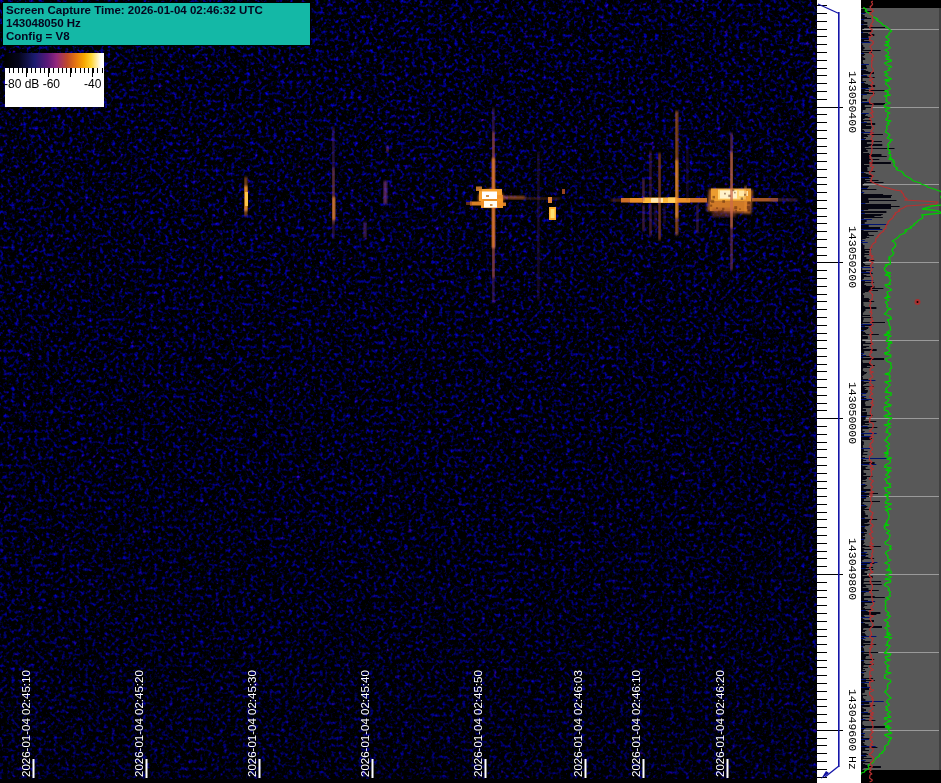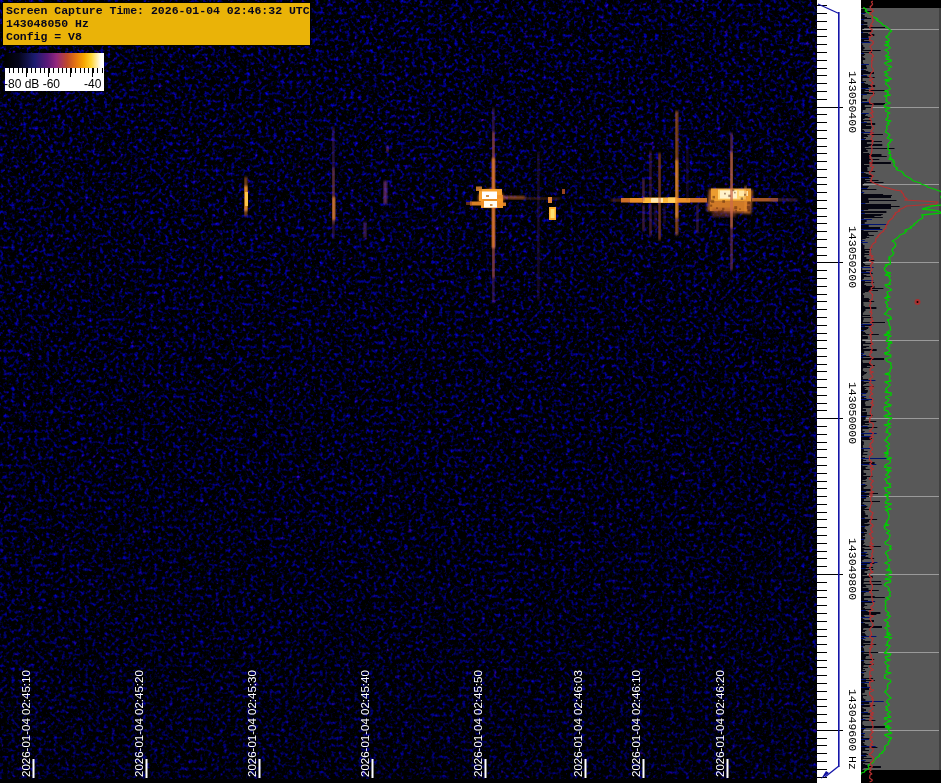--- a/index.html
+++ b/index.html
@@ -262,24 +262,24 @@
       <rect x="0" y="574" width="80" height="1" fill="#9a9a9a"></rect>
       <rect x="0" y="652" width="80" height="1" fill="#9a9a9a"></rect>
       <rect x="0" y="730" width="80" height="1" fill="#9a9a9a"></rect>
       <rect x="78" y="8" width="2" height="762" fill="#404040"></rect>
       <path d="M0 9h4.2v2H0ZM0 11h10.9v1H0ZM0 12h4.8v1H0ZM0 14h1.7v1H0ZM0 15h3.7v2H0ZM0 17h6.0v1H0ZM0 18h10.1v1H0ZM0 20h2.6v1H0ZM0 21h3.2v1H0ZM0 22h6.3v2H0ZM0 25h6.5v2H0ZM0 27h24.0v1H0ZM0 28h3.1v1H0ZM0 29h1.4v1H0ZM0 30h10.6v2H0ZM0 33h7.0v1H0ZM0 34h13.3v2H0ZM0 36h7.4v2H0ZM0 39h8.7v1H0ZM0 40h3.1v1H0ZM0 41h8.3v1H0ZM0 43h1.3v2H0ZM0 45h2.2v1H0ZM0 46h2.3v1H0ZM0 47h3.6v2H0ZM0 49h2.4v1H0ZM0 50h19.6v1H0ZM0 51h1.3v1H0ZM0 52h10.8v1H0ZM0 54h4.1v1H0ZM0 55h3.2v1H0ZM0 56h1.6v1H0ZM0 57h2.6v1H0ZM0 58h4.2v2H0ZM0 60h1.9v2H0ZM0 62h2.0v1H0ZM0 63h2.6v1H0ZM0 65h5.2v2H0ZM0 67h5.8v2H0ZM0 70h4.8v1H0ZM0 71h7.3v1H0ZM0 72h13.0v2H0ZM0 74h2.2v1H0ZM0 76h6.5v1H0ZM0 77h13.7v1H0ZM0 78h1.6v2H0ZM0 80h1.5v1H0ZM0 81h5.0v1H0ZM0 83h4.2v1H0ZM0 84h7.1v1H0ZM0 85h14.1v2H0ZM0 87h7.2v1H0ZM0 89h4.5v1H0ZM0 90h24.0v1H0ZM0 91h3.5v1H0ZM0 92h7.9v1H0ZM0 93h13.5v1H0ZM0 95h1.6v2H0ZM0 97h1.4v2H0ZM0 99h6.1v2H0ZM0 101h1.3v1H0ZM0 103h24.0v2H0ZM0 105h3.7v2H0ZM0 107h10.3v1H0ZM0 108h4.8v1H0ZM0 109h4.5v1H0ZM0 110h1.8v2H0ZM0 112h1.3v1H0ZM0 114h4.9v1H0ZM0 115h4.1v1H0ZM0 116h6.7v1H0ZM0 117h9.3v1H0ZM0 118h3.6v1H0ZM0 119h1.9v1H0ZM0 120h10.6v1H0ZM0 121h2.8v1H0ZM0 123h14.2v2H0ZM0 125h4.9v1H0ZM0 126h10.4v2H0ZM0 128h10.0v1H0ZM0 129h1.4v1H0ZM0 130h3.0v1H0ZM0 131h3.8v1H0ZM0 133h2.6v1H0ZM0 134h21.9v1H0ZM0 135h6.2v1H0ZM0 136h7.0v1H0ZM0 137h2.7v1H0ZM0 138h5.0v1H0ZM0 140h11.6v1H0ZM0 141h20.9v1H0ZM0 142h5.9v2H0ZM0 144h21.3v2H0ZM0 146h7.6v1H0ZM0 147h3.8v1H0ZM0 148h33.5v1H0ZM0 149h5.1v1H0ZM0 150h6.7v2H0ZM0 152h2.2v1H0ZM0 153h8.1v1H0ZM0 154h20.5v2H0ZM0 156h25.8v1H0ZM0 157h8.5v1H0ZM0 158h8.6v1H0ZM0 159h18.3v1H0ZM0 160h8.3v1H0ZM0 161h8.1v1H0ZM0 162h29.9v2H0ZM0 164h3.0v1H0ZM0 165h8.2v2H0ZM0 167h6.1v1H0ZM0 168h6.5v2H0ZM0 170h6.4v1H0ZM0 171h14.1v1H0ZM0 173h4.7v1H0ZM0 174h7.5v1H0ZM0 175h12.1v2H0ZM0 178h9.7v1H0ZM0 179h4.0v1H0ZM0 180h17.5v1H0ZM0 181h5.4v1H0ZM0 182h22.5v1H0ZM0 183h3.0v1H0ZM0 184h1.7v2H0ZM0 186h7.8v1H0ZM0 187h6.9v1H0ZM0 189h15.4v1H0ZM0 190h1.3v2H0ZM0 193h2.3v1H0ZM0 194h22.1v1H0ZM0 195h30.9v1H0ZM0 196h30.0v1H0ZM0 197h30.0v1H0ZM0 198h7.3v2H0ZM0 200h35.5v1H0ZM0 201h8.0v2H0ZM0 204h30.0v1H0ZM0 205h30.0v1H0ZM0 206h38.6v1H0ZM0 207h30.0v2H0ZM0 209h7.2v1H0ZM0 211h25.4v2H0ZM0 214h21.8v1H0ZM0 215h20.2v1H0ZM0 216h13.4v1H0ZM0 217h21.8v1H0ZM0 218h2.8v1H0ZM0 220h5.6v2H0ZM0 222h3.7v2H0ZM0 225h7.7v2H0ZM0 227h19.1v2H0ZM0 230h2.6v1H0ZM0 231h16.8v1H0ZM0 232h7.2v2H0ZM0 234h8.0v1H0ZM0 235h12.8v1H0ZM0 236h5.9v1H0ZM0 237h8.2v1H0ZM0 238h4.7v1H0ZM0 239h1.4v1H0ZM0 241h1.3v1H0ZM0 243h1.6v1H0ZM0 244h2.1v1H0ZM0 245h3.5v2H0ZM0 247h3.3v2H0ZM0 249h10.3v1H0ZM0 250h4.2v1H0ZM0 251h8.1v2H0ZM0 253h3.5v1H0ZM0 254h8.3v1H0ZM0 255h3.5v1H0ZM0 256h3.2v1H0ZM0 257h5.4v2H0ZM0 259h8.7v1H0ZM0 260h13.3v1H0ZM0 261h4.6v1H0ZM0 262h2.0v1H0ZM0 263h3.2v1H0ZM0 264h4.1v1H0ZM0 265h9.3v1H0ZM0 266h2.5v1H0ZM0 268h1.3v2H0ZM0 270h9.2v1H0ZM0 271h5.1v1H0ZM0 273h11.8v1H0ZM0 274h2.5v1H0ZM0 275h5.4v1H0ZM0 276h9.4v1H0ZM0 277h3.0v1H0ZM0 278h2.8v1H0ZM0 279h1.6v1H0ZM0 281h3.9v1H0ZM0 282h13.1v1H0ZM0 283h3.7v1H0ZM0 284h3.2v1H0ZM0 285h5.1v1H0ZM0 286h13.5v2H0ZM0 288h22.4v1H0ZM0 289h9.4v1H0ZM0 290h17.0v1H0ZM0 291h7.4v1H0ZM0 292h3.9v1H0ZM0 293h2.1v2H0ZM0 295h3.1v2H0ZM0 297h2.9v1H0ZM0 298h7.8v1H0ZM0 299h8.7v1H0ZM0 300h8.2v1H0ZM0 301h13.2v1H0ZM0 302h2.3v1H0ZM0 303h2.5v2H0ZM0 305h2.5v1H0ZM0 306h3.8v1H0ZM0 307h15.4v2H0ZM0 309h4.5v2H0ZM0 311h3.3v1H0ZM0 312h2.4v1H0ZM0 313h1.9v2H0ZM0 315h9.1v1H0ZM0 316h1.5v1H0ZM0 317h11.6v1H0ZM0 318h2.6v2H0ZM0 320h2.1v1H0ZM0 321h2.0v1H0ZM0 322h24.0v1H0ZM0 323h1.5v1H0ZM0 325h10.6v1H0ZM0 327h7.5v1H0ZM0 328h7.1v1H0ZM0 329h5.6v1H0ZM0 331h2.3v1H0ZM0 332h4.1v1H0ZM0 333h4.9v1H0ZM0 334h17.8v1H0ZM0 335h1.6v1H0ZM0 336h6.7v1H0ZM0 337h7.0v1H0ZM0 338h6.8v1H0ZM0 339h1.3v2H0ZM0 341h4.4v1H0ZM0 342h4.3v1H0ZM0 343h10.5v1H0ZM0 344h2.0v2H0ZM0 346h8.1v1H0ZM0 347h5.3v1H0ZM0 348h2.3v1H0ZM0 349h15.7v2H0ZM0 351h3.2v2H0ZM0 354h1.7v1H0ZM0 356h10.3v1H0ZM0 358h23.1v2H0ZM0 360h1.6v2H0ZM0 362h1.9v1H0ZM0 363h9.8v2H0ZM0 365h13.9v1H0ZM0 366h5.9v1H0ZM0 367h9.0v1H0ZM0 368h2.2v1H0ZM0 369h1.8v2H0ZM0 371h3.2v1H0ZM0 372h5.9v1H0ZM0 373h5.1v1H0ZM0 374h3.4v1H0ZM0 375h2.3v1H0ZM0 376h1.3v1H0ZM0 377h1.9v2H0ZM0 379h7.2v1H0ZM0 381h2.7v1H0ZM0 382h7.7v1H0ZM0 383h5.1v1H0ZM0 384h2.7v1H0ZM0 385h1.9v1H0ZM0 386h12.6v1H0ZM0 387h3.5v1H0ZM0 388h5.2v1H0ZM0 389h3.8v1H0ZM0 390h6.8v2H0ZM0 392h6.3v1H0ZM0 394h1.4v2H0ZM0 397h3.2v1H0ZM0 398h5.4v1H0ZM0 400h7.6v1H0ZM0 401h4.6v1H0ZM0 402h3.9v2H0ZM0 404h4.5v2H0ZM0 406h10.9v2H0ZM0 408h1.8v1H0ZM0 409h4.9v2H0ZM0 411h1.3v1H0ZM0 412h6.0v2H0ZM0 414h5.8v1H0ZM0 415h11.7v1H0ZM0 417h4.7v2H0ZM0 419h4.4v1H0ZM0 420h2.6v1H0ZM0 421h15.3v1H0ZM0 422h7.8v1H0ZM0 423h3.9v1H0ZM0 424h8.1v1H0ZM0 425h1.7v1H0ZM0 427h16.3v1H0ZM0 428h7.7v1H0ZM0 429h1.5v2H0ZM0 431h3.7v1H0ZM0 432h2.5v1H0ZM0 434h3.0v2H0ZM0 437h8.7v1H0ZM0 438h11.0v1H0ZM0 439h10.3v1H0ZM0 440h1.3v1H0ZM0 441h2.5v1H0ZM0 442h3.0v1H0ZM0 443h2.8v2H0ZM0 445h1.9v2H0ZM0 447h2.1v1H0ZM0 449h2.8v1H0ZM0 450h3.0v1H0ZM0 451h6.6v1H0ZM0 452h2.5v1H0ZM0 453h2.2v1H0ZM0 454h6.3v1H0ZM0 455h1.6v1H0ZM0 456h1.4v1H0ZM0 457h4.0v1H0ZM0 459h2.3v1H0ZM0 460h5.2v1H0ZM0 461h2.0v1H0ZM0 462h13.6v2H0ZM0 465h1.5v1H0ZM0 466h6.4v1H0ZM0 467h4.5v1H0ZM0 468h4.7v1H0ZM0 469h8.6v1H0ZM0 470h2.5v2H0ZM0 472h2.7v1H0ZM0 473h5.1v2H0ZM0 475h2.3v1H0ZM0 476h11.5v1H0ZM0 477h5.9v2H0ZM0 479h4.7v1H0ZM0 480h1.4v1H0ZM0 481h5.4v1H0ZM0 482h1.5v2H0ZM0 485h6.1v1H0ZM0 486h4.6v1H0ZM0 487h2.6v2H0ZM0 489h10.1v2H0ZM0 492h3.5v1H0ZM0 493h17.0v1H0ZM0 494h8.4v1H0ZM0 496h8.0v1H0ZM0 498h4.9v1H0ZM0 499h3.0v2H0ZM0 501h19.0v1H0ZM0 502h1.8v1H0ZM0 503h1.6v1H0ZM0 504h3.3v1H0ZM0 506h6.4v1H0ZM0 507h5.4v1H0ZM0 508h3.7v1H0ZM0 509h8.8v1H0ZM0 510h2.6v1H0ZM0 511h3.8v2H0ZM0 513h4.4v2H0ZM0 515h6.9v2H0ZM0 517h3.6v1H0ZM0 519h16.1v1H0ZM0 520h8.0v2H0ZM0 522h6.4v1H0ZM0 523h3.4v1H0ZM0 524h8.7v1H0ZM0 525h7.6v1H0ZM0 527h3.6v1H0ZM0 528h3.6v1H0ZM0 529h4.9v1H0ZM0 530h5.9v2H0ZM0 533h5.7v1H0ZM0 534h3.8v2H0ZM0 536h1.9v1H0ZM0 537h4.2v2H0ZM0 540h2.8v2H0ZM0 542h3.6v1H0ZM0 543h2.9v1H0ZM0 544h2.0v1H0ZM0 545h4.5v1H0ZM0 546h19.8v1H0ZM0 547h1.5v1H0ZM0 548h3.4v1H0ZM0 549h11.3v1H0ZM0 550h2.7v2H0ZM0 553h4.6v1H0ZM0 554h7.3v1H0ZM0 556h4.4v1H0ZM0 557h7.4v1H0ZM0 558h13.1v1H0ZM0 559h2.7v1H0ZM0 560h1.3v2H0ZM0 563h13.4v1H0ZM0 565h5.6v2H0ZM0 567h12.1v1H0ZM0 569h12.3v1H0ZM0 570h6.7v1H0ZM0 571h3.6v1H0ZM0 572h3.5v1H0ZM0 573h6.1v2H0ZM0 575h1.5v1H0ZM0 576h11.8v2H0ZM0 578h3.6v1H0ZM0 579h2.8v2H0ZM0 581h20.1v1H0ZM0 582h2.8v1H0ZM0 583h2.5v1H0ZM0 584h20.7v1H0ZM0 585h4.6v1H0ZM0 586h5.3v1H0ZM0 587h1.7v1H0ZM0 588h7.5v2H0ZM0 590h17.8v1H0ZM0 592h4.6v1H0ZM0 593h2.9v2H0ZM0 595h2.6v1H0ZM0 596h13.7v1H0ZM0 597h23.8v1H0ZM0 598h3.1v2H0ZM0 600h6.9v1H0ZM0 602h11.4v1H0ZM0 603h3.7v2H0ZM0 605h6.2v1H0ZM0 606h3.2v1H0ZM0 607h2.3v1H0ZM0 608h3.9v1H0ZM0 609h10.1v1H0ZM0 611h6.7v1H0ZM0 612h19.4v2H0ZM0 614h15.4v1H0ZM0 615h2.8v1H0ZM0 616h3.7v1H0ZM0 618h1.8v1H0ZM0 619h3.4v1H0ZM0 620h13.0v2H0ZM0 623h4.1v1H0ZM0 624h7.6v2H0ZM0 626h21.0v2H0ZM0 628h2.4v1H0ZM0 629h2.0v1H0ZM0 630h5.3v1H0ZM0 631h4.0v1H0ZM0 632h1.3v1H0ZM0 633h3.8v1H0ZM0 634h4.5v1H0ZM0 635h5.3v1H0ZM0 637h3.1v1H0ZM0 639h2.0v1H0ZM0 640h3.8v1H0ZM0 641h9.4v2H0ZM0 643h2.4v1H0ZM0 644h15.2v1H0ZM0 645h4.1v1H0ZM0 647h2.1v1H0ZM0 648h2.8v1H0ZM0 649h3.1v2H0ZM0 652h17.2v1H0ZM0 653h2.7v1H0ZM0 654h7.8v2H0ZM0 656h5.0v1H0ZM0 657h4.5v2H0ZM0 659h13.2v1H0ZM0 661h3.2v1H0ZM0 662h2.8v1H0ZM0 663h4.2v1H0ZM0 664h13.0v1H0ZM0 665h2.7v1H0ZM0 666h2.4v1H0ZM0 667h6.9v1H0ZM0 668h2.0v1H0ZM0 669h4.0v1H0ZM0 670h1.5v1H0ZM0 671h5.1v1H0ZM0 673h1.5v1H0ZM0 674h3.1v2H0ZM0 676h2.4v2H0ZM0 678h12.1v1H0ZM0 680h13.9v1H0ZM0 681h4.9v1H0ZM0 683h3.6v1H0ZM0 684h6.0v2H0ZM0 686h6.2v1H0ZM0 688h8.0v2H0ZM0 690h3.9v2H0ZM0 692h3.6v1H0ZM0 693h1.4v2H0ZM0 695h5.7v1H0ZM0 696h2.0v2H0ZM0 698h2.7v1H0ZM0 699h4.4v2H0ZM0 702h8.2v2H0ZM0 705h14.1v1H0ZM0 706h9.2v1H0ZM0 707h1.5v1H0ZM0 708h2.6v1H0ZM0 709h5.0v2H0ZM0 711h2.8v1H0ZM0 713h8.9v2H0ZM0 715h1.6v2H0ZM0 717h8.6v1H0ZM0 718h2.0v1H0ZM0 720h14.4v1H0ZM0 721h1.8v1H0ZM0 722h1.4v2H0ZM0 724h1.6v1H0ZM0 725h3.1v1H0ZM0 726h24.0v2H0ZM0 729h3.1v1H0ZM0 730h2.4v1H0ZM0 731h1.9v2H0ZM0 734h2.7v1H0ZM0 735h3.4v1H0ZM0 737h2.4v1H0ZM0 738h8.5v1H0ZM0 740h4.0v2H0ZM0 742h1.9v1H0ZM0 743h3.3v2H0ZM0 745h5.5v1H0ZM0 747h16.4v1H0ZM0 748h4.2v2H0ZM0 750h8.0v1H0ZM0 751h1.5v2H0ZM0 753h5.6v1H0ZM0 754h7.1v1H0ZM0 756h5.7v1H0ZM0 757h2.8v1H0ZM0 758h10.7v1H0ZM0 759h1.7v1H0ZM0 761h3.5v1H0ZM0 762h9.7v1H0ZM0 763h2.0v1H0ZM0 764h4.3v1H0ZM0 765h6.5v1H0ZM0 766h19.9v2H0ZM0 768h2.5v1H0ZM0 769h1.5v2H0Z" fill="#050510"></path>
       <path d="M0 13h4.2v1H0ZM0 19h3.3v1H0ZM0 24h2.5v1H0ZM0 32h2.1v1H0ZM0 38h8.0v1H0ZM0 42h9.4v1H0ZM0 53h2.9v1H0ZM0 64h7.9v1H0ZM0 69h2.7v1H0ZM0 75h5.9v1H0ZM0 82h2.9v1H0ZM0 88h8.1v1H0ZM0 94h5.8v1H0ZM0 102h8.1v1H0ZM0 113h7.7v1H0ZM0 122h5.8v1H0ZM0 132h12.6v1H0ZM0 139h3.9v1H0ZM0 172h3.0v1H0ZM0 177h8.0v1H0ZM0 188h6.2v1H0ZM0 192h3.2v1H0ZM0 203h4.4v1H0ZM0 210h2.7v1H0ZM0 213h3.8v1H0ZM0 219h10.9v1H0ZM0 224h27.0v1H0ZM0 229h21.3v1H0ZM0 240h3.8v1H0ZM0 242h6.7v1H0ZM0 267h12.6v1H0ZM0 272h10.5v1H0ZM0 280h12.2v1H0ZM0 324h12.3v1H0ZM0 326h3.9v1H0ZM0 330h3.2v1H0ZM0 353h2.9v1H0ZM0 355h5.1v1H0ZM0 357h2.2v1H0ZM0 380h14.4v1H0ZM0 393h5.2v1H0ZM0 396h5.1v1H0ZM0 399h11.2v1H0ZM0 416h5.6v1H0ZM0 426h6.6v1H0ZM0 433h15.7v1H0ZM0 436h11.0v1H0ZM0 448h9.0v1H0ZM0 458h27.0v1H0ZM0 464h15.3v1H0ZM0 484h4.3v1H0ZM0 491h5.2v1H0ZM0 495h5.6v1H0ZM0 497h5.2v1H0ZM0 505h5.1v1H0ZM0 518h3.9v1H0ZM0 526h4.3v1H0ZM0 532h3.0v1H0ZM0 539h3.4v1H0ZM0 552h6.1v1H0ZM0 555h5.1v1H0ZM0 562h16.4v1H0ZM0 564h6.1v1H0ZM0 568h4.6v1H0ZM0 591h7.8v1H0ZM0 601h14.1v1H0ZM0 610h4.8v1H0ZM0 617h9.5v1H0ZM0 622h2.4v1H0ZM0 636h15.4v1H0ZM0 638h4.5v1H0ZM0 646h2.2v1H0ZM0 651h3.4v1H0ZM0 660h2.9v1H0ZM0 672h3.2v1H0ZM0 679h5.0v1H0ZM0 682h8.0v1H0ZM0 687h10.1v1H0ZM0 701h22.7v1H0ZM0 704h3.2v1H0ZM0 712h6.9v1H0ZM0 719h4.4v1H0ZM0 728h4.5v1H0ZM0 733h4.0v1H0ZM0 736h2.4v1H0ZM0 739h8.0v1H0ZM0 746h14.6v1H0ZM0 755h4.8v1H0ZM0 760h4.7v1H0Z" fill="#001270"></path>
       <polyline points="2.0,8.0 3.3,8.0 5.6,10.0 4.2,11.0 7.9,13.0 9.5,15.0 11.1,16.0 12.2,17.0 16.7,19.0 15.5,20.0 18.9,22.0 21.2,24.0 22.0,25.0 24.4,26.0 25.7,27.0 28.0,29.0 30.6,31.0 28.2,33.0 27.6,35.0 24.6,37.0 27.7,39.0 28.3,41.0 24.6,42.0 27.3,43.0 27.6,44.0 23.9,45.0 27.5,46.0 29.4,48.0 24.0,50.0 27.3,52.0 27.4,54.0 24.3,56.0 28.6,57.0 25.0,59.0 30.2,60.0 30.4,61.0 26.6,62.0 23.6,63.0 26.2,65.0 29.4,66.0 30.6,67.0 27.3,68.0 28.9,70.0 23.3,72.0 26.9,74.0 23.8,75.0 27.4,77.0 30.4,79.0 23.9,80.0 28.4,81.0 25.1,82.0 24.5,84.0 26.6,85.0 28.2,87.0 29.4,89.0 23.7,91.0 27.3,92.0 26.3,94.0 29.5,95.0 23.4,96.0 25.7,97.0 25.1,99.0 25.8,100.0 25.0,101.0 29.3,103.0 23.2,105.0 23.4,107.0 28.9,108.0 24.7,110.0 24.5,111.0 28.9,113.0 26.4,114.0 26.8,116.0 27.2,117.0 25.2,119.0 24.9,120.0 29.8,121.0 26.1,123.0 28.3,124.0 25.4,126.0 26.3,128.0 25.3,130.0 24.4,132.0 26.4,133.0 28.9,135.0 27.3,137.0 26.1,138.0 31.4,140.0 29.0,141.0 29.6,142.0 27.9,143.0 26.5,145.0 27.8,146.0 27.7,147.0 26.7,149.0 27.9,150.0 29.4,152.0 27.5,153.0 29.9,155.0 28.6,157.0 30.5,158.0 27.8,159.0 32.5,160.0 33.2,161.0 31.8,162.0 33.8,163.0 32.6,165.0 34.5,167.0 36.6,168.0 35.0,169.0 36.1,170.0 39.6,171.0 41.3,172.0 42.8,174.0 43.0,175.0 46.7,177.0 48.8,178.0 51.1,180.0 52.6,181.0 59.3,183.0 60.0,184.0 66.2,186.0 66.4,187.0 73.2,189.0 75.8,190.0 81.0,192.0 81.0,193.0 81.0,195.0 79.7,197.0 81.0,199.0 81.0,200.0 81.0,202.0 81.0,203.0 81.0,205.0 70.1,206.0 68.8,207.0 61.4,209.0 77.7,211.0 81.0,213.0 60.6,215.0 61.3,216.0 61.8,218.0 58.3,220.0 56.5,221.0 56.2,222.0 52.8,224.0 53.6,225.0 49.1,227.0 50.5,228.0 43.9,230.0 45.9,231.0 43.7,232.0 44.1,233.0 38.9,235.0 37.5,237.0 34.7,239.0 33.0,240.0 31.1,241.0 33.0,242.0 34.0,243.0 34.8,245.0 34.5,246.0 33.6,247.0 32.8,248.0 31.5,249.0 31.1,251.0 32.8,253.0 32.0,254.0 31.9,255.0 30.4,256.0 27.7,257.0 29.0,258.0 27.6,259.0 29.0,260.0 29.3,262.0 29.3,264.0 24.3,265.0 25.9,266.0 23.3,268.0 23.8,270.0 25.4,272.0 29.5,273.0 25.5,274.0 24.3,275.0 29.4,276.0 27.9,277.0 28.9,279.0 29.4,280.0 29.6,281.0 28.2,283.0 29.5,284.0 24.1,285.0 25.9,287.0 28.4,288.0 30.7,290.0 28.6,291.0 26.0,292.0 26.7,294.0 27.4,295.0 25.7,296.0 29.1,297.0 23.7,298.0 28.0,300.0 26.6,301.0 24.4,302.0 25.9,304.0 26.7,305.0 25.5,307.0 30.1,309.0 26.3,310.0 26.1,312.0 24.5,313.0 23.4,314.0 28.5,316.0 29.7,317.0 30.4,319.0 26.3,320.0 27.2,321.0 28.3,323.0 27.8,324.0 28.7,326.0 29.4,327.0 29.2,329.0 29.9,330.0 25.9,332.0 29.1,333.0 25.3,334.0 23.3,335.0 30.1,336.0 26.4,338.0 27.8,339.0 25.1,341.0 30.6,342.0 30.7,343.0 26.9,344.0 28.9,346.0 25.8,348.0 27.7,349.0 28.9,350.0 27.7,352.0 23.7,353.0 24.1,354.0 29.8,355.0 29.8,357.0 24.5,359.0 25.7,361.0 30.2,363.0 29.7,364.0 30.0,366.0 30.7,368.0 29.1,369.0 28.8,370.0 29.5,371.0 28.1,373.0 24.2,374.0 28.7,375.0 29.1,377.0 28.2,378.0 28.6,379.0 29.9,381.0 24.0,382.0 27.7,384.0 29.3,385.0 26.9,387.0 24.5,389.0 26.4,391.0 24.1,392.0 30.3,393.0 29.8,394.0 30.5,395.0 24.6,397.0 24.9,398.0 28.0,399.0 27.1,401.0 23.9,403.0 26.3,404.0 30.1,405.0 29.3,406.0 23.7,407.0 23.2,408.0 23.5,410.0 27.1,411.0 27.6,413.0 29.9,414.0 25.3,415.0 23.2,416.0 24.7,417.0 30.8,418.0 29.7,419.0 27.2,421.0 26.9,423.0 29.8,424.0 23.3,425.0 29.7,427.0 27.5,428.0 25.6,429.0 25.7,430.0 26.9,431.0 24.8,432.0 29.6,434.0 28.0,436.0 25.4,438.0 26.4,439.0 23.6,440.0 26.2,442.0 28.5,444.0 27.6,445.0 24.9,446.0 28.5,448.0 26.6,449.0 26.8,450.0 26.2,451.0 27.2,452.0 23.4,453.0 27.3,454.0 23.7,456.0 30.4,458.0 25.8,459.0 29.1,460.0 29.4,461.0 28.8,463.0 24.4,465.0 23.4,467.0 30.0,468.0 25.0,470.0 30.1,471.0 26.7,472.0 27.6,473.0 24.6,475.0 29.0,477.0 23.8,479.0 25.8,481.0 25.8,483.0 29.7,484.0 28.4,485.0 29.8,487.0 23.3,488.0 25.4,490.0 24.7,491.0 27.8,492.0 29.2,493.0 23.8,495.0 27.4,496.0 26.1,497.0 25.8,498.0 27.8,500.0 25.1,501.0 24.2,503.0 30.4,504.0 28.5,505.0 24.0,507.0 30.1,509.0 24.6,510.0 27.3,512.0 27.0,514.0 28.3,515.0 27.9,517.0 27.7,519.0 25.5,521.0 26.2,522.0 24.1,524.0 27.7,525.0 23.2,526.0 23.4,527.0 24.2,529.0 28.7,531.0 25.6,533.0 29.1,535.0 28.5,537.0 28.5,538.0 28.1,539.0 26.1,541.0 24.1,542.0 24.3,544.0 30.2,546.0 28.6,548.0 30.5,549.0 28.5,550.0 26.7,551.0 25.0,552.0 24.3,553.0 26.0,555.0 26.8,556.0 27.0,557.0 26.9,559.0 29.8,560.0 25.9,562.0 23.8,563.0 28.4,565.0 28.4,566.0 27.4,568.0 29.0,569.0 25.2,570.0 29.6,571.0 30.3,572.0 30.3,573.0 24.7,575.0 30.6,577.0 24.2,579.0 29.6,580.0 29.6,582.0 25.0,583.0 23.3,585.0 24.4,586.0 27.1,587.0 28.3,589.0 27.0,590.0 29.5,592.0 28.4,594.0 29.5,596.0 24.9,598.0 28.2,599.0 24.1,601.0 24.8,603.0 25.0,604.0 24.0,606.0 25.2,608.0 24.0,609.0 25.2,611.0 28.0,613.0 26.0,615.0 29.5,616.0 28.4,617.0 26.6,619.0 23.3,620.0 26.3,622.0 27.3,623.0 25.6,625.0 28.6,626.0 23.9,628.0 25.6,629.0 26.9,630.0 25.8,632.0 28.8,633.0 25.4,634.0 30.0,635.0 23.7,637.0 30.6,638.0 28.4,639.0 28.3,640.0 26.2,642.0 26.7,644.0 24.9,645.0 29.1,646.0 27.8,648.0 25.7,650.0 25.7,651.0 23.4,653.0 29.9,654.0 28.7,656.0 24.2,657.0 25.1,659.0 29.2,660.0 23.8,662.0 25.0,664.0 28.2,666.0 25.7,667.0 27.2,669.0 25.0,671.0 24.9,672.0 29.9,673.0 26.9,674.0 23.5,675.0 24.1,677.0 23.3,678.0 29.4,680.0 29.8,682.0 27.0,684.0 26.3,686.0 26.9,688.0 25.5,690.0 23.7,692.0 25.2,693.0 25.9,694.0 28.0,696.0 28.7,697.0 30.1,698.0 26.6,700.0 25.6,702.0 27.7,704.0 28.5,705.0 24.6,707.0 26.9,709.0 24.5,710.0 29.6,712.0 26.2,714.0 27.3,715.0 29.7,717.0 23.5,718.0 23.5,719.0 30.3,721.0 26.6,722.0 23.2,724.0 28.2,726.0 24.4,727.0 30.0,728.0 26.7,729.0 27.7,730.0 27.8,731.0 30.7,733.0 23.6,735.0 26.9,737.0 30.6,738.0 29.7,739.0 28.2,740.0 29.0,741.0 27.1,742.0 27.7,744.0 24.1,746.0 23.6,747.0 24.2,749.0 22.6,751.0 20.9,752.0 21.7,753.0 18.5,754.0 18.4,756.0 15.0,758.0 13.6,760.0 11.6,761.0 12.7,762.0 10.9,763.0 7.6,765.0 7.1,766.0 8.1,768.0 6.8,769.0 3.7,771.0 3.6,772.0 0.2,773.0 0.0,774.0 -4.5,775.0 -6.4,777.0 -6.3,778.0 -8.8,779.0 -9.3,780.0 -12.1,781.0" fill="none" stroke="#00cc00" stroke-width="1.3" stroke-linejoin="round"></polyline>
       <polyline points="11.8,1.0 10.4,2.0 11.6,4.0 11.1,5.0 9.0,7.0 10.5,9.0 12.3,11.0 9.6,13.0 8.7,14.0 11.7,16.0 11.5,17.0 11.3,19.0 12.2,21.0 11.0,23.0 9.4,25.0 11.4,26.0 8.6,27.0 8.9,28.0 11.3,30.0 11.0,32.0 9.0,33.0 9.3,34.0 11.4,36.0 8.4,37.0 9.2,38.0 8.5,39.0 8.4,40.0 11.8,41.0 12.3,43.0 11.8,44.0 9.4,46.0 9.0,47.0 10.6,49.0 10.7,51.0 8.4,53.0 10.8,54.0 12.5,56.0 10.6,58.0 11.8,60.0 10.4,61.0 11.0,63.0 10.6,65.0 10.6,67.0 12.1,69.0 12.3,71.0 10.2,73.0 9.4,75.0 8.4,77.0 11.3,78.0 12.1,79.0 8.4,80.0 10.4,81.0 12.1,83.0 9.8,85.0 11.4,86.0 10.5,88.0 12.7,89.0 8.6,90.0 8.4,91.0 12.5,92.0 12.5,94.0 12.6,95.0 9.7,97.0 9.0,99.0 8.6,101.0 8.8,102.0 8.8,103.0 12.1,104.0 11.7,106.0 10.8,108.0 10.4,110.0 12.1,112.0 9.5,113.0 10.9,114.0 11.7,116.0 12.3,117.0 8.9,118.0 8.7,119.0 10.1,120.0 10.5,122.0 10.3,124.0 11.3,126.0 12.6,128.0 11.3,130.0 9.6,132.0 12.5,133.0 8.9,134.0 12.3,136.0 11.1,137.0 9.8,139.0 12.4,141.0 10.9,142.0 11.6,144.0 10.2,146.0 10.9,148.0 11.0,150.0 10.5,152.0 10.3,154.0 8.6,156.0 10.2,157.0 9.0,158.0 10.1,159.0 11.3,160.0 11.2,162.0 8.6,163.0 11.2,164.0 9.4,166.0 12.6,167.0 10.5,169.0 11.4,170.0 10.2,171.0 8.3,172.0 9.3,174.0 12.2,176.0 10.3,178.0 10.5,180.0 9.3,181.0 13.0,183.0 15.1,184.0 17.7,185.0 23.3,187.0 26.8,188.0 33.9,190.0 40.8,191.0 40.3,192.0 42.4,194.0 42.6,195.0 43.4,197.0 46.1,199.0 43.7,200.0 77.0,202.0 74.6,204.0 45.5,206.0 42.1,208.0 39.8,209.0 37.4,210.0 38.9,211.0 34.0,213.0 34.7,214.0 32.4,216.0 32.4,217.0 31.6,218.0 29.1,220.0 26.9,222.0 27.2,223.0 26.5,224.0 24.7,226.0 25.1,228.0 22.4,230.0 22.9,231.0 21.3,232.0 19.7,233.0 18.0,235.0 16.8,236.0 17.1,237.0 15.2,238.0 14.7,240.0 14.8,242.0 13.0,243.0 11.8,244.0 10.3,246.0 11.2,247.0 9.1,248.0 9.6,250.0 9.0,252.0 10.1,254.0 8.5,255.0 12.0,256.0 10.1,257.0 11.0,258.0 12.4,259.0 8.5,260.0 8.8,261.0 12.2,263.0 10.5,264.0 10.3,265.0 9.2,266.0 10.6,268.0 11.0,270.0 9.2,272.0 9.6,274.0 10.5,276.0 11.7,278.0 10.9,280.0 11.8,282.0 10.4,283.0 11.7,285.0 12.3,287.0 9.9,288.0 11.2,290.0 8.5,291.0 9.8,293.0 11.8,295.0 11.0,297.0 11.3,299.0 8.8,301.0 10.3,303.0 9.3,304.0 8.7,306.0 9.5,307.0 9.7,309.0 10.6,311.0 8.9,312.0 11.1,313.0 9.9,315.0 9.8,316.0 11.3,318.0 9.6,319.0 12.5,321.0 9.2,322.0 10.7,323.0 12.0,325.0 8.8,327.0 10.5,329.0 9.4,331.0 11.0,332.0 11.6,333.0 8.7,335.0 10.4,336.0 9.6,338.0 10.6,340.0 9.8,342.0 11.9,344.0 9.6,345.0 10.2,347.0 11.2,349.0 10.8,350.0 9.4,351.0 11.1,352.0 8.9,354.0 9.0,356.0 12.2,358.0 10.7,359.0 9.5,361.0 8.6,363.0 10.9,365.0 12.2,367.0 9.1,369.0 9.1,371.0 12.4,372.0 9.0,373.0 10.1,374.0 10.9,375.0 11.9,377.0 8.6,379.0 9.4,380.0 10.1,381.0 9.1,382.0 8.8,383.0 10.2,384.0 11.1,385.0 12.1,386.0 8.3,387.0 12.6,388.0 8.6,389.0 11.0,390.0 9.4,392.0 11.8,394.0 9.6,395.0 8.8,397.0 12.0,399.0 11.0,401.0 12.0,402.0 9.8,403.0 12.5,405.0 11.2,406.0 10.5,407.0 10.1,409.0 9.8,411.0 9.1,413.0 10.9,415.0 10.4,417.0 8.6,418.0 9.2,420.0 8.3,422.0 11.4,423.0 12.3,424.0 12.2,426.0 12.2,427.0 10.9,429.0 8.6,431.0 12.4,433.0 11.9,434.0 10.0,436.0 12.6,437.0 8.8,438.0 9.5,439.0 12.1,440.0 11.6,442.0 9.0,444.0 10.2,446.0 8.5,447.0 11.5,448.0 10.9,450.0 9.7,451.0 9.0,452.0 11.7,454.0 8.8,456.0 8.3,458.0 8.6,460.0 10.8,462.0 8.8,464.0 11.9,466.0 10.2,467.0 9.3,468.0 12.5,469.0 10.9,470.0 9.8,471.0 10.6,473.0 10.9,475.0 9.6,477.0 8.3,479.0 10.7,480.0 12.4,481.0 10.2,483.0 9.7,485.0 11.7,487.0 10.0,489.0 10.2,491.0 12.6,492.0 8.8,493.0 11.6,494.0 9.0,495.0 11.3,496.0 9.4,497.0 9.7,499.0 9.8,501.0 11.2,503.0 9.8,505.0 9.4,507.0 8.6,509.0 9.1,511.0 12.1,513.0 11.0,515.0 11.1,516.0 9.5,517.0 11.5,518.0 9.8,520.0 9.3,521.0 9.3,523.0 11.9,525.0 12.0,526.0 9.7,528.0 10.4,529.0 9.8,530.0 11.7,532.0 8.4,534.0 10.0,535.0 9.9,537.0 12.1,538.0 9.5,540.0 10.7,542.0 9.0,543.0 12.3,544.0 8.6,546.0 12.5,547.0 9.5,548.0 11.8,550.0 11.8,552.0 10.5,554.0 11.6,556.0 9.8,558.0 11.1,559.0 11.2,560.0 12.4,562.0 9.3,564.0 11.1,565.0 10.2,566.0 8.5,568.0 10.2,570.0 9.7,571.0 12.2,572.0 8.5,574.0 8.3,576.0 10.7,578.0 9.6,580.0 8.9,581.0 10.2,582.0 9.1,583.0 11.4,585.0 11.5,587.0 11.2,589.0 10.2,590.0 10.5,591.0 8.6,592.0 11.3,594.0 11.1,595.0 10.7,597.0 11.4,599.0 12.0,600.0 11.1,601.0 12.7,603.0 12.3,605.0 9.7,607.0 10.1,608.0 12.3,610.0 8.4,611.0 9.1,612.0 9.1,613.0 8.8,615.0 12.7,616.0 8.8,618.0 9.5,620.0 10.5,622.0 12.0,624.0 11.9,626.0 9.5,628.0 8.7,630.0 10.1,632.0 10.1,633.0 10.7,635.0 8.5,637.0 12.1,639.0 11.2,641.0 10.4,643.0 12.3,644.0 9.4,645.0 11.5,647.0 8.7,648.0 9.9,649.0 8.9,651.0 9.0,653.0 8.8,654.0 10.4,655.0 10.9,656.0 9.2,657.0 11.5,659.0 11.9,661.0 9.0,662.0 12.4,664.0 8.4,666.0 9.5,668.0 12.4,670.0 9.0,671.0 8.9,673.0 8.8,675.0 10.5,676.0 8.9,677.0 8.9,679.0 12.4,681.0 8.7,682.0 8.8,684.0 8.7,686.0 9.9,687.0 8.8,689.0 12.6,690.0 11.3,691.0 8.5,692.0 8.5,693.0 8.8,695.0 10.1,696.0 12.0,698.0 10.5,699.0 12.5,700.0 11.6,702.0 12.0,703.0 9.3,704.0 11.8,705.0 9.2,706.0 11.0,707.0 12.0,709.0 8.7,711.0 12.5,713.0 9.6,714.0 12.0,715.0 8.8,717.0 12.0,718.0 10.3,719.0 8.4,720.0 11.9,722.0 10.7,724.0 12.1,726.0 11.8,728.0 11.6,729.0 9.7,730.0 12.3,732.0 10.6,733.0 10.3,734.0 9.0,735.0 9.4,736.0 11.3,737.0 9.2,739.0 9.1,740.0 11.0,741.0 11.8,742.0 9.5,744.0 11.7,745.0 10.2,746.0 8.6,747.0 12.2,749.0 12.1,751.0 10.4,753.0 8.4,754.0 8.9,755.0 11.9,757.0 12.3,758.0 12.3,759.0 12.0,761.0 9.1,763.0 9.9,764.0 9.6,765.0 10.9,766.0 11.3,767.0 8.7,768.0 10.1,770.0 8.9,771.0 8.6,772.0 9.7,773.0 10.8,774.0 9.0,775.0 8.9,776.0 8.5,778.0 11.3,780.0 10.8,781.0 8.6,782.0" fill="none" stroke="#b83030" stroke-width="1.2" stroke-linejoin="round"></polyline>
       <circle cx="56.5" cy="302" r="2" fill="#100000" stroke="#a83030" stroke-width="2"></circle>
     </svg>
-<div style="position:absolute;left:2px;top:2px;width:309px;height:44px;background:#eab308;border:1px solid #000;font-family:Liberation Mono, monospace;font-weight:bold;font-size:11.5px;line-height:13.2px;color:#05051e;padding:1px 0 0 3px;box-sizing:border-box;white-space:pre">Screen Capture Time: 2026-01-04 02:46:32 UTC
+<div style="position:absolute;left:2px;top:2px;width:309px;height:44px;background:#14b8a6;border:1px solid #000;font-family:Liberation Sans, sans-serif;font-weight:bold;font-size:11.5px;line-height:13.2px;color:#05051e;padding:1px 0 0 3px;box-sizing:border-box;white-space:pre">Screen Capture Time: 2026-01-04 02:46:32 UTC
 143048050 Hz
 Config = V8</div>
-<div style="position:absolute;left:5px;top:53px;width:99px;height:38px;background:#fff">
+<div style="position:absolute;left:5px;top:53px;width:99px;height:54px;background:#fff">
       <div style="position:absolute;left:0;top:0;width:99px;height:15px;background:linear-gradient(90deg,#000 0%,#05051a 14%,#1b1b70 30%,#5a1878 43%,#93277d 52%,#c04a28 63%,#e87810 72%,#f8a800 80%,#ffd430 87%,#fff 97%)"></div>
       <svg width="99" height="23" viewBox="0 0 99 23" style="position:absolute;left:0;top:15px">
         <rect x="4" y="0" width="1" height="5" fill="#000"></rect>
         <rect x="8" y="0" width="1" height="5" fill="#000"></rect>
         <rect x="13" y="0" width="1" height="5" fill="#000"></rect>
         <rect x="17" y="0" width="1" height="5" fill="#000"></rect>
         <rect x="22" y="0" width="1" height="5" fill="#000"></rect>
         <rect x="26" y="0" width="1" height="5" fill="#000"></rect>
         <rect x="30" y="0" width="1" height="5" fill="#000"></rect>
         <rect x="35" y="0" width="1" height="5" fill="#000"></rect>

